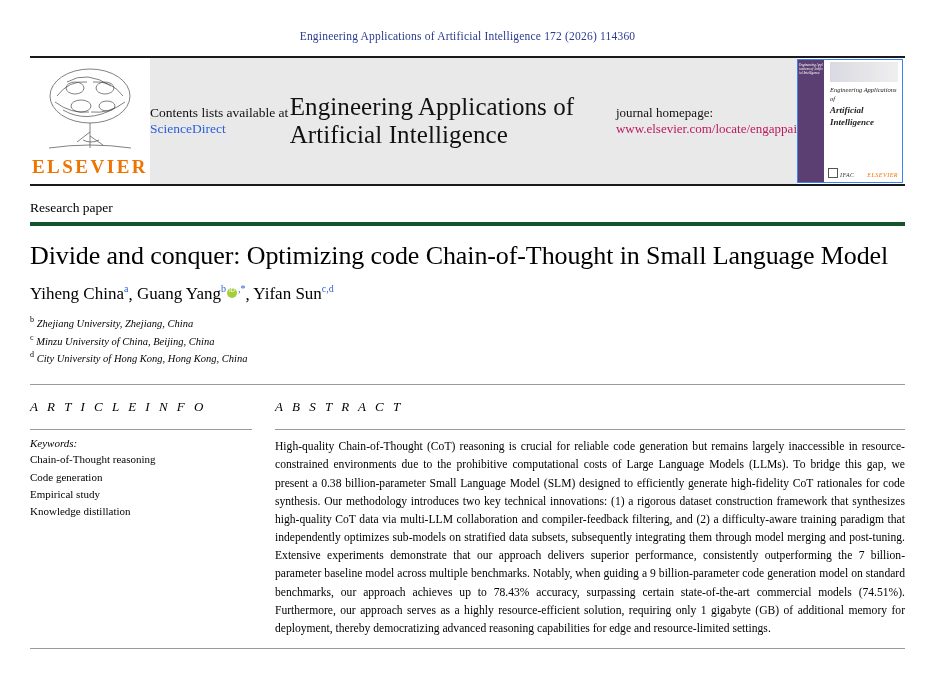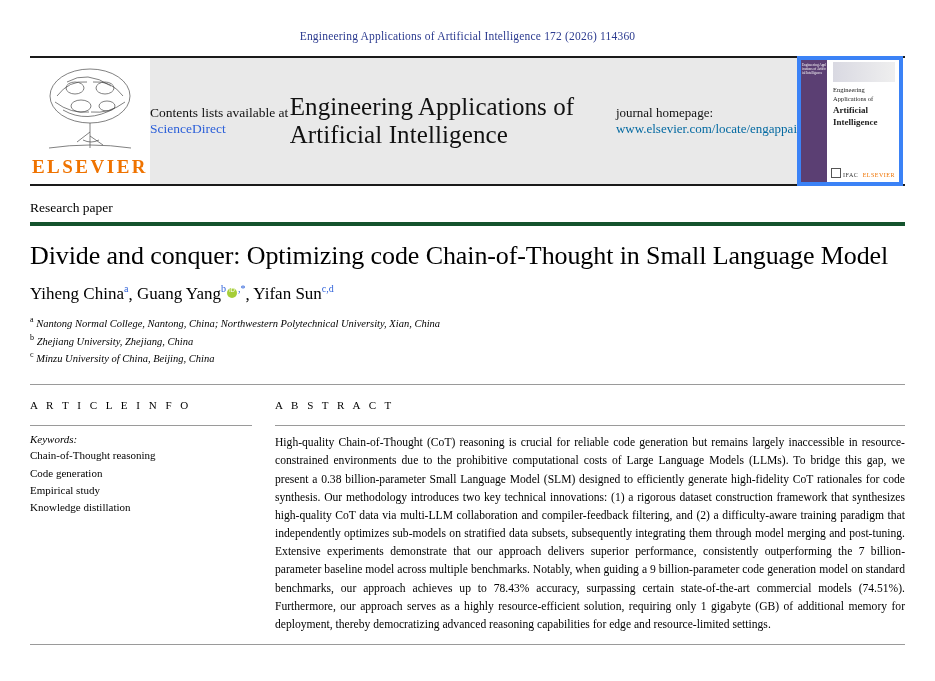--- a/index.html
+++ b/index.html
@@ -77,37 +77,38 @@
   .contents-line .sd-link { color: #2b5fd9; }
   .journal-title {
     font-size: 25px;
     color: #111;
     letter-spacing: 0.1px;
   }
   .homepage-line {
     font-size: 13px;
     color: #111;
   }
-  .homepage-line .url { color: #0369a1; }
+  .homepage-line .url { color: #be185d; }
   .cover-box {
     flex: 0 0 108px;
     width: 108px;
     display: flex;
     align-items: center;
     justify-content: flex-end;
     padding-right: 2px;
     box-sizing: border-box;
   }
   .cover {
     width: 104px;
     height: 122px;
-    border: 4px solid #3b82f6;
+    border: 1px solid #3b82f6;
     background: #ffffff;
     position: relative;
     overflow: hidden;
+    font-style: italic;
   }
   .cover .band {
     position: absolute;
     left: 0; top: 0;
     width: 26px; height: 100%;
     background: #5b3f73;
   }
   .cover .bandtext {
     position:absolute;
     left: 1px; top: 4px;
@@ -205,23 +206,24 @@
   .col-left {
     flex: 0 0 245px;
     width: 245px;
     padding-right: 24px;
     box-sizing: border-box;
   }
   .col-right {
     flex: 1 1 auto;
   }
   .sec-head {
-    font-size: 11px;
+    font-size: 13px;
     letter-spacing: 3px;
     font-family: "Liberation Serif", serif;
+    font-style: italic;
   }
   .kw-rule {
     border-top: 1px solid #9a9a9a;
     margin: 14px 0 7px 0;
     width: 222px;
   }
   .kw-label {
     font-size: 11px;
     font-style: italic;
     margin-bottom: 2px;
@@ -312,23 +314,23 @@
 
     <div class="paper-title">Divide and conquer: Optimizing code Chain-of-Thought in Small Language Model</div>
 
     <div class="authors">
       <span><span>Yiheng China</span><sup>a</sup></span>,
       <span><span>Guang Yang</span><sup>b</sup><span class="orcid"></span><sup>,*</sup></span>,
       <span><span>Yifan Sun</span><sup>c,d</sup></span>
     </div>
 
     <div class="affils">
-      <div><sup>a</sup> <span>Nantong Normal College, Nantong, China; Northwestern Polytechnical University, Xian, China</span></div>
       <div><sup>b</sup> <span>Zhejiang University, Zhejiang, China</span></div>
       <div><sup>c</sup> <span>Minzu University of China, Beijing, China</span></div>
+      <div><sup>d</sup> <span>City University of Hong Kong, Hong Kong, China</span></div>
     </div>
 
     <div class="rule-main"></div>
 
     <div class="cols">
       <div class="col-left">
         <div class="sec-head">A R T I C L E   I N F O</div>
         <div class="kw-rule"></div>
         <div class="kw-label">Keywords:</div>
         <div class="kw-list">

